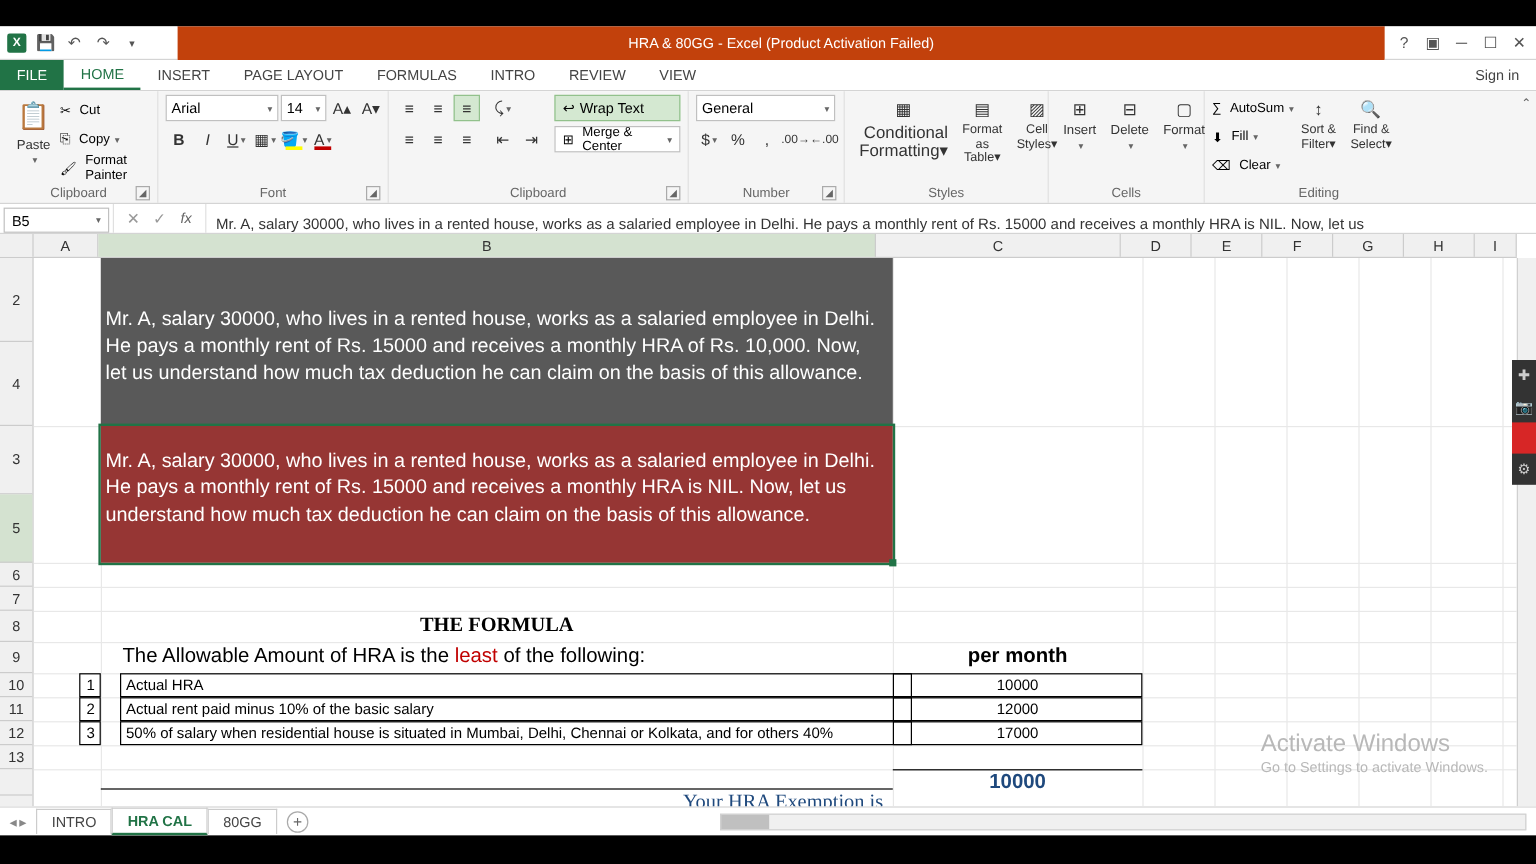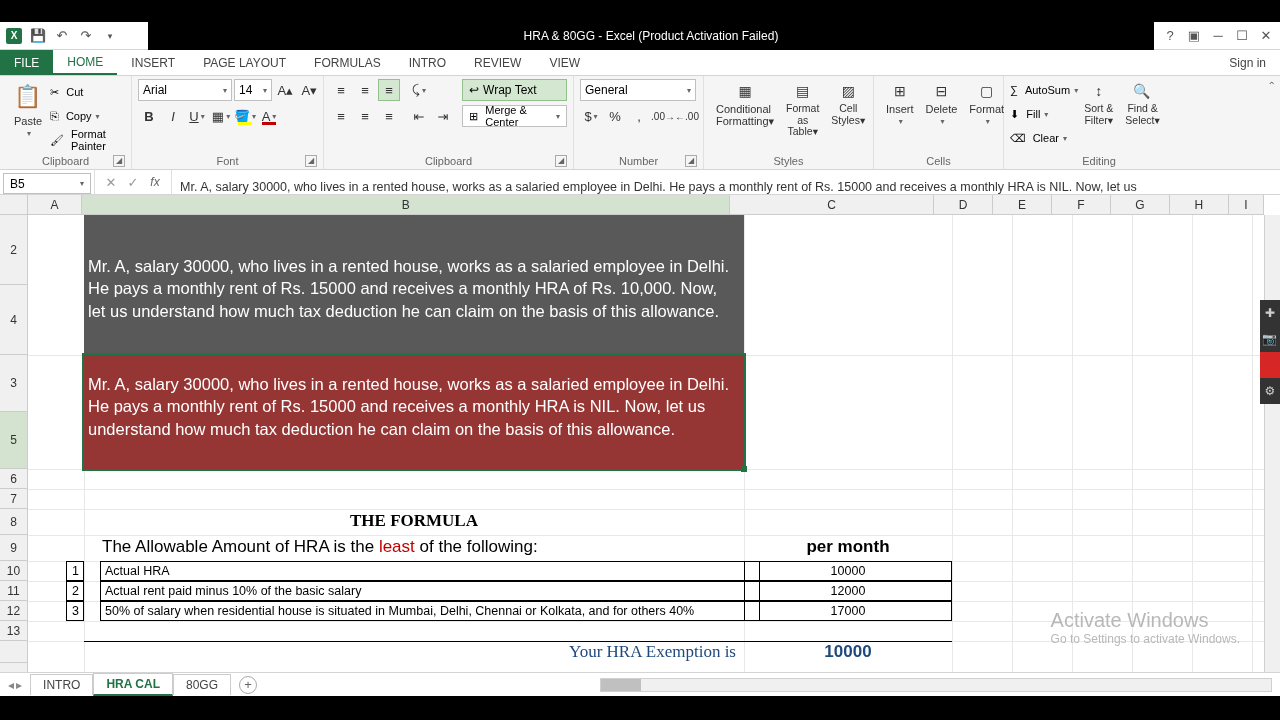--- a/index.html
+++ b/index.html
@@ -2,21 +2,21 @@
 <html><head>
 <meta charset="utf-8">
 <style>
 * { margin:0; padding:0; box-sizing:border-box; font-family:"Segoe UI",Arial,sans-serif; }
 body { background:#000; width:1280px; height:720px; overflow:hidden; position:relative; }
 .app { position:absolute; top:22px; left:0; right:0; bottom:24px; background:#fff; display:flex; flex-direction:column; }
 
 
 .titlebar { height:28px; display:flex; align-items:stretch; }
 .titlebar-left { width:148px; background:#fff; display:flex; align-items:center; padding-left:6px; gap:8px; border-bottom:1px solid #d4d4d4; }
-.titlebar-center { flex:1; background:#000000; color:#fff; display:flex; align-items:center; justify-content:center; font-size:12px; }
+.titlebar-center { flex:1; background:#c2410c; color:#fff; display:flex; align-items:center; justify-content:center; font-size:12px; }
 .titlebar-right { width:126px; background:#fff; display:flex; align-items:center; justify-content:flex-end; gap:8px; padding-right:6px; border-bottom:1px solid #d4d4d4; }
 .excel-icon { width:16px; height:16px; background:#217346; color:#fff; font-size:10px; font-weight:bold; display:flex; align-items:center; justify-content:center; border-radius:2px; }
 .qat-btn { width:16px; height:16px; display:flex; align-items:center; justify-content:center; color:#555; font-size:13px; }
 
 
 .ribbon-tabs { height:26px; background:#fff; border-bottom:1px solid #d4d4d4; display:flex; align-items:stretch; }
 .file-tab { background:#217346; color:#fff; padding:0 14px; display:flex; align-items:center; font-size:12px; }
 .rtab { padding:0 14px; display:flex; align-items:center; font-size:12px; color:#444; cursor:pointer; }
 .rtab.active { color:#217346; border-bottom:2px solid #217346; font-weight:500; }
 .signin { margin-left:auto; padding:0 14px; display:flex; align-items:center; font-size:12px; color:#444; }
@@ -233,21 +233,21 @@
           <div class="mini-btn" style="font-size:10px">←.00</div>
         </div>
       </div>
       <div class="rgroup-label"><span>Number</span><span class="launcher">◢</span></div>
     </div>
 
     <div class="rgroup" style="width:170px">
       <div class="rgroup-body">
         <div class="ribbon-btn">
             <div class="ic">▦</div>
-            <span style="font-size:11px;text-align:left;line-height:1.1">Conditional<br>Formatting▾</span>
+            <span style="font-size:14px;text-align:right;line-height:1.1">Conditional<br>Formatting▾</span>
           </div>
         <div class="ribbon-btn">
             <div class="ic">▤</div>
             <span style="font-size:10.5px;text-align:center;line-height:1.1">Format as<br>Table▾</span>
           </div>
         <div class="ribbon-btn">
             <div class="ic">▨</div>
             <span style="font-size:10.5px;text-align:center;line-height:1.1">Cell<br>Styles▾</span>
           </div>
       </div>
@@ -369,21 +369,21 @@
       <div class="cell-block val-cell" style="left:716px;top:346px;width:208px;height:20px">10000</div>
 
       <div class="cell-block num-cell" style="left:38px;top:366px;width:18px;height:20px">2</div>
       <div class="cell-block table-row" style="left:56px;top:366px;width:660px;height:20px">Actual rent paid minus 10% of the basic salary</div>
       <div class="cell-block val-cell" style="left:716px;top:366px;width:208px;height:20px">12000</div>
 
       <div class="cell-block num-cell" style="left:38px;top:386px;width:18px;height:20px">3</div>
       <div class="cell-block table-row" style="left:56px;top:386px;width:660px;height:20px">50% of salary when residential house is situated in Mumbai, Delhi, Chennai or Kolkata, and for others 40%</div>
       <div class="cell-block val-cell" style="left:716px;top:386px;width:208px;height:20px">17000</div>
 
-      <div class="cell-block exemption" style="left:56px;top:426px;width:660px;height:22px;border-top:1px solid #000">Your HRA Exemption is</div>
+      <div class="cell-block exemption" style="left:56px;top:442px;width:660px;height:22px;border-top:1px solid #000">Your HRA Exemption is</div>
       <div class="cell-block exemption-val" style="left:716px;top:426px;width:208px;height:22px;border-top:1px solid #000">10000</div>
     </div>
     <div class="vscroll"></div>
   </div>
 
   <div class="bottom">
     <div class="nav">
       <span>◂</span>
       <span>▸</span>
     </div>

